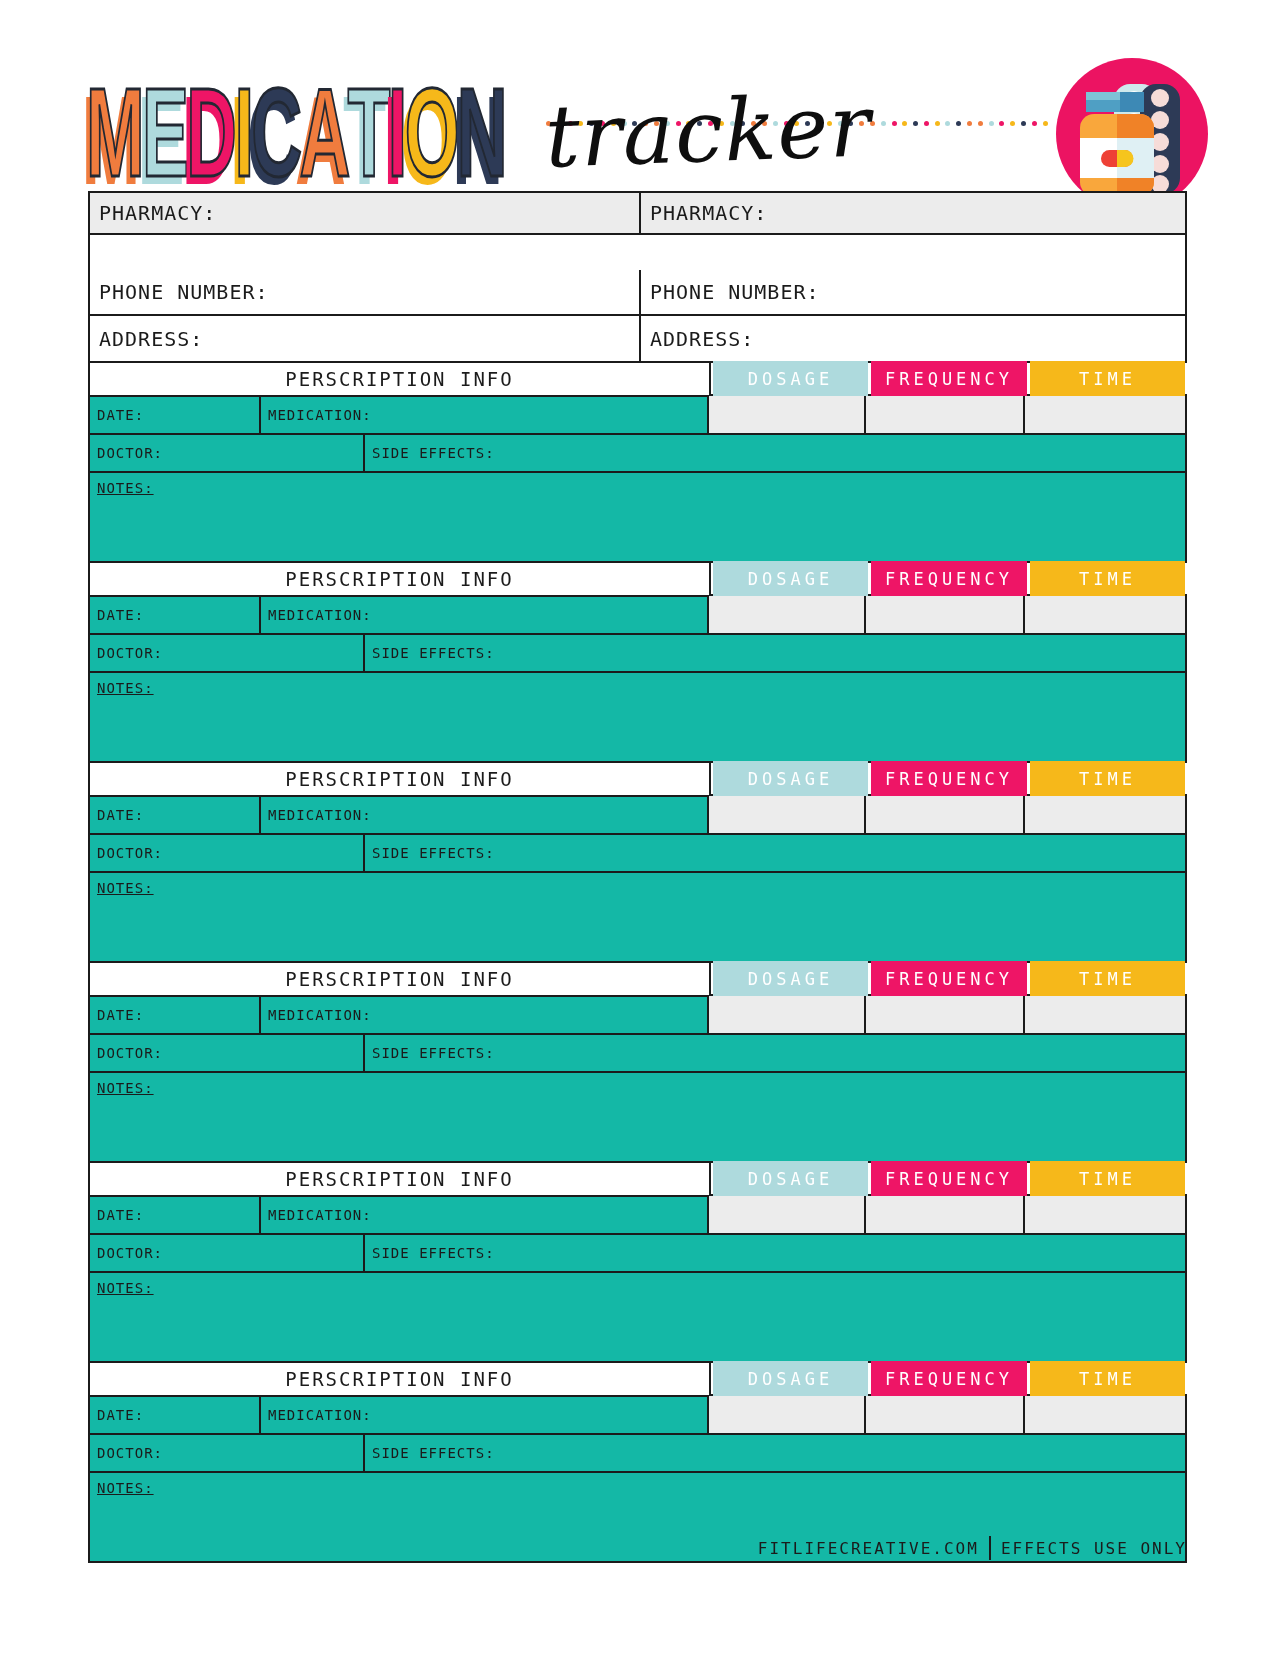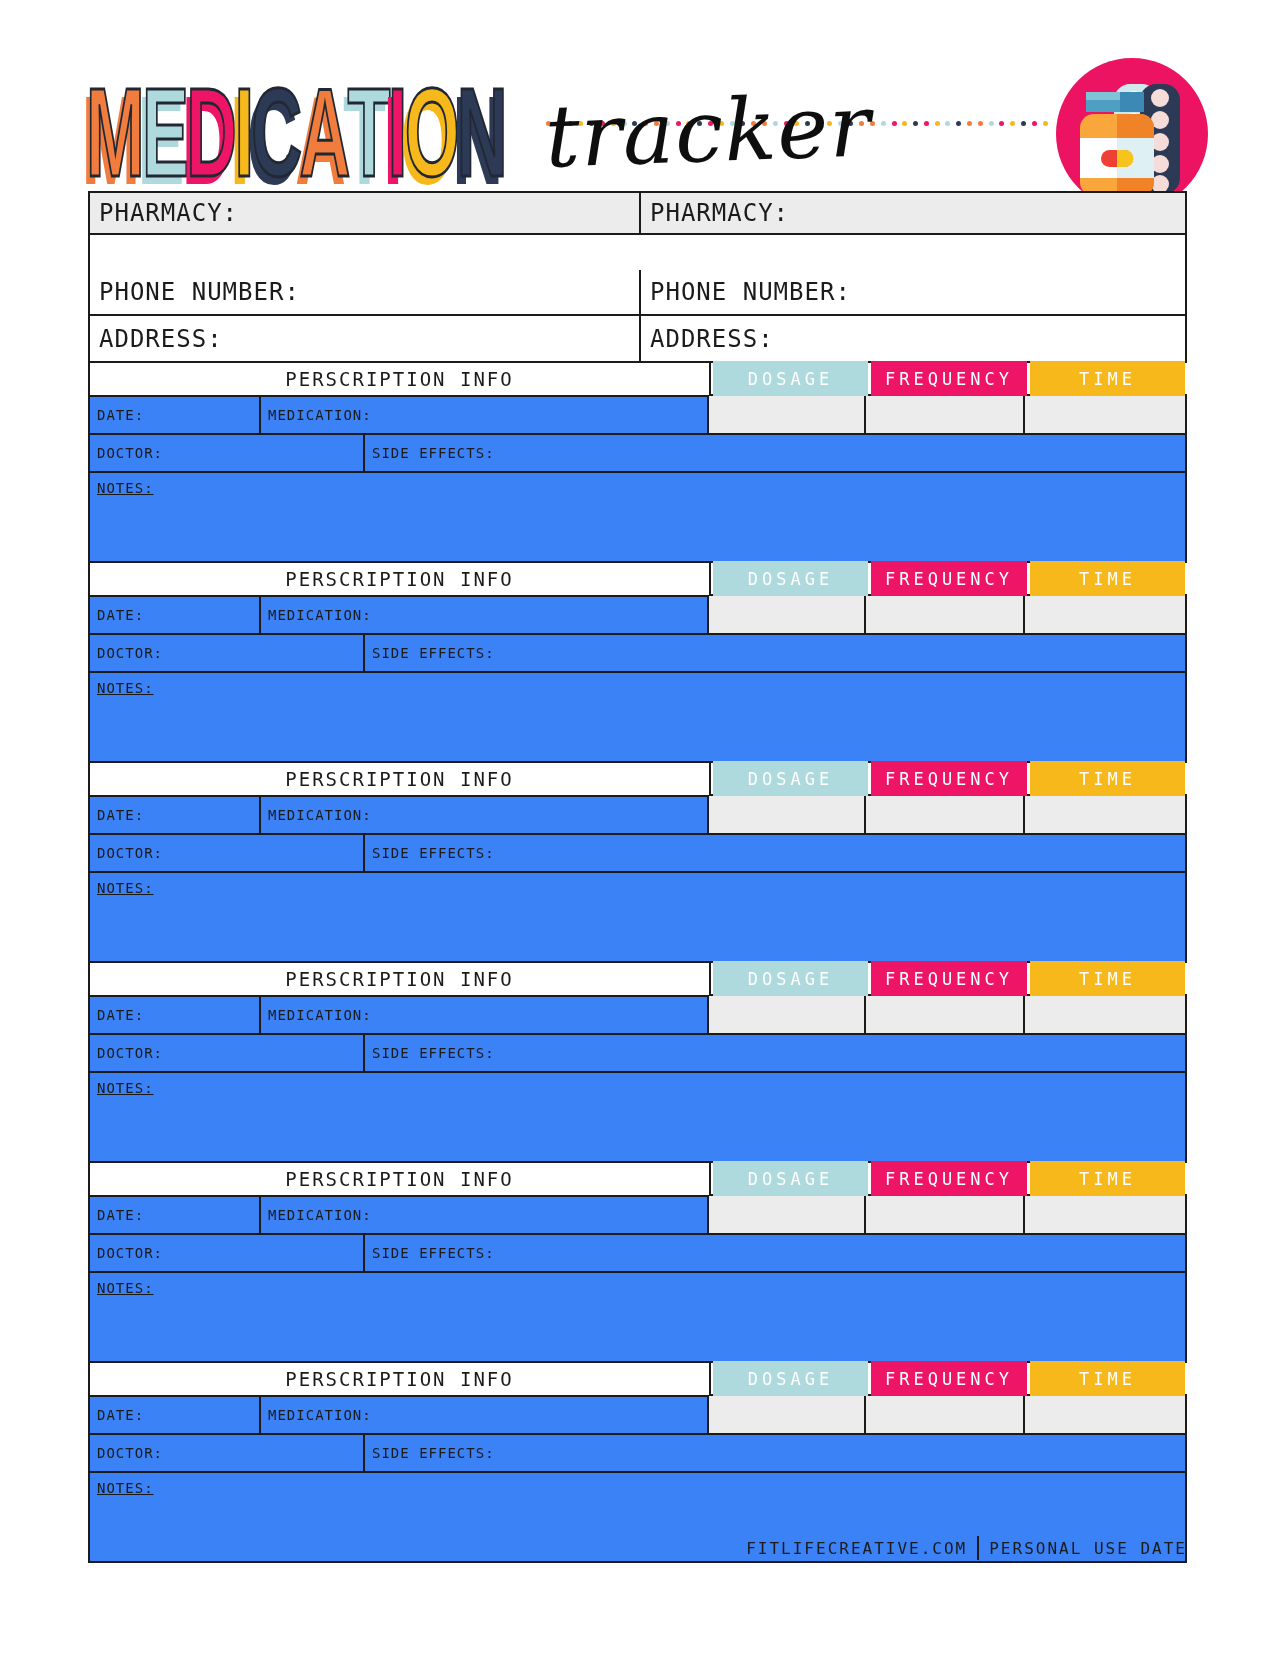--- a/index.html
+++ b/index.html
@@ -30,36 +30,36 @@
 
   .pharm{border:2.5px solid var(--border);box-sizing:border-box;width:1099px;}
   .prow{display:flex;}
   .prow + .prow{border-top:2.5px solid var(--border);}
   .pcell{box-sizing:border-box;display:flex;align-items:center;padding-left:9px;}
   .pcell-left{width:551px;border-right:2.5px solid var(--border);}
   .pcell-right{flex:1;}
   .pr1 .pcell{height:40px;background:var(--cell-gray);}
   .pr2 .pcell{height:44px;background:#fff;margin-top:35px;}
   .pr3 .pcell{height:45px;background:#fff;}
-  .pharm-label{font-size:24px;letter-spacing:1px;}
+  .pharm-label{font-size:20px;letter-spacing:1px;}
 
   
   .rx{margin-top:-2.5px;}
   .rx-head{display:flex;height:36px;align-items:stretch;}
   .rx-title{width:623px;box-sizing:border-box;border:2.5px solid var(--border);background:#fff;
             display:flex;align-items:center;justify-content:center;
             font-size:19px;letter-spacing:2px;}
   .col{display:flex;align-items:center;justify-content:center;color:#fff;
        font-size:17px;letter-spacing:4px;box-sizing:border-box;}
   .col-dosage{width:155px;margin-left:2px;background:var(--teal);}
   .col-freq{width:156px;margin-left:3px;background:var(--pink);}
   .col-time{width:155px;margin-left:3px;background:var(--yellow);}
 
   .rx-row{display:flex;box-sizing:border-box;width:1099px;
-          border:2.5px solid var(--border);margin-top:-2.5px;background:#3b82f6;}
+          border:2.5px solid var(--border);margin-top:-2.5px;background:#14b8a6;}
   .row-date{height:41px;}
   .row-doctor{height:41px;}
   .row-notes{height:92px;}
   .cell{box-sizing:border-box;display:flex;align-items:center;}
   .cell-div{border-right:2.5px solid var(--border);}
   .c-date{width:171px;}
   .c-med{flex:1;text-align:right;}
   .c-val{width:157px;background:var(--cell-gray);}
   .c-val2{width:159px;background:var(--cell-gray);}
   .c-val-last{flex:0 0 160px;background:var(--cell-gray);border-right:none;}
@@ -395,16 +395,16 @@
         <span class="field-label">NOTES:</span>
       </div>
     </div>
   </section>
 </div>
   </div>
 
   <div class="footer">
     <span>FITLIFECREATIVE.COM</span>
     <span class="vbar"></span>
-    <span>PERSONAL USE DATE</span>
+    <span>EFFECTS USE ONLY</span>
   </div>
 
 </div>
 
 </body></html>

